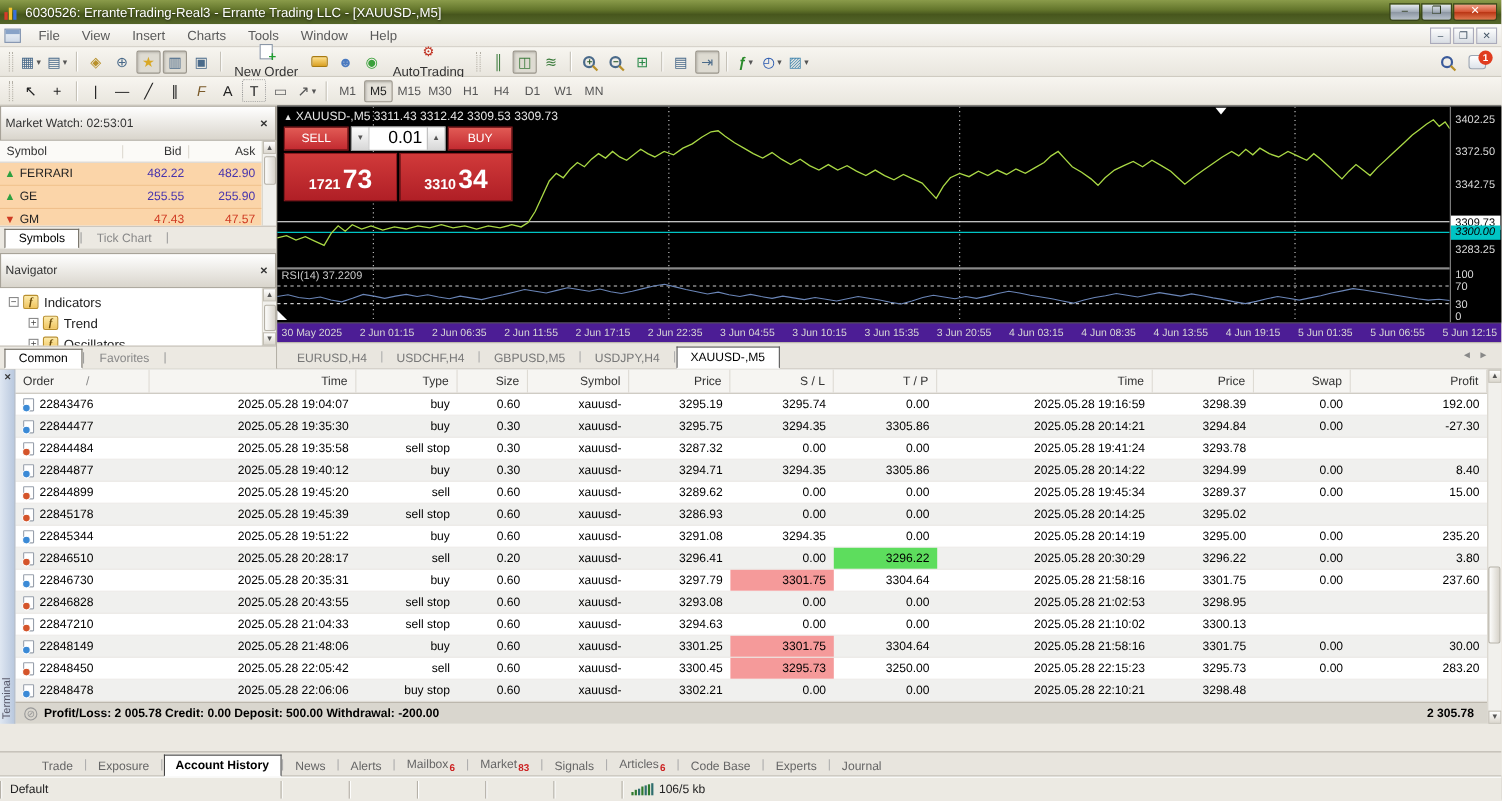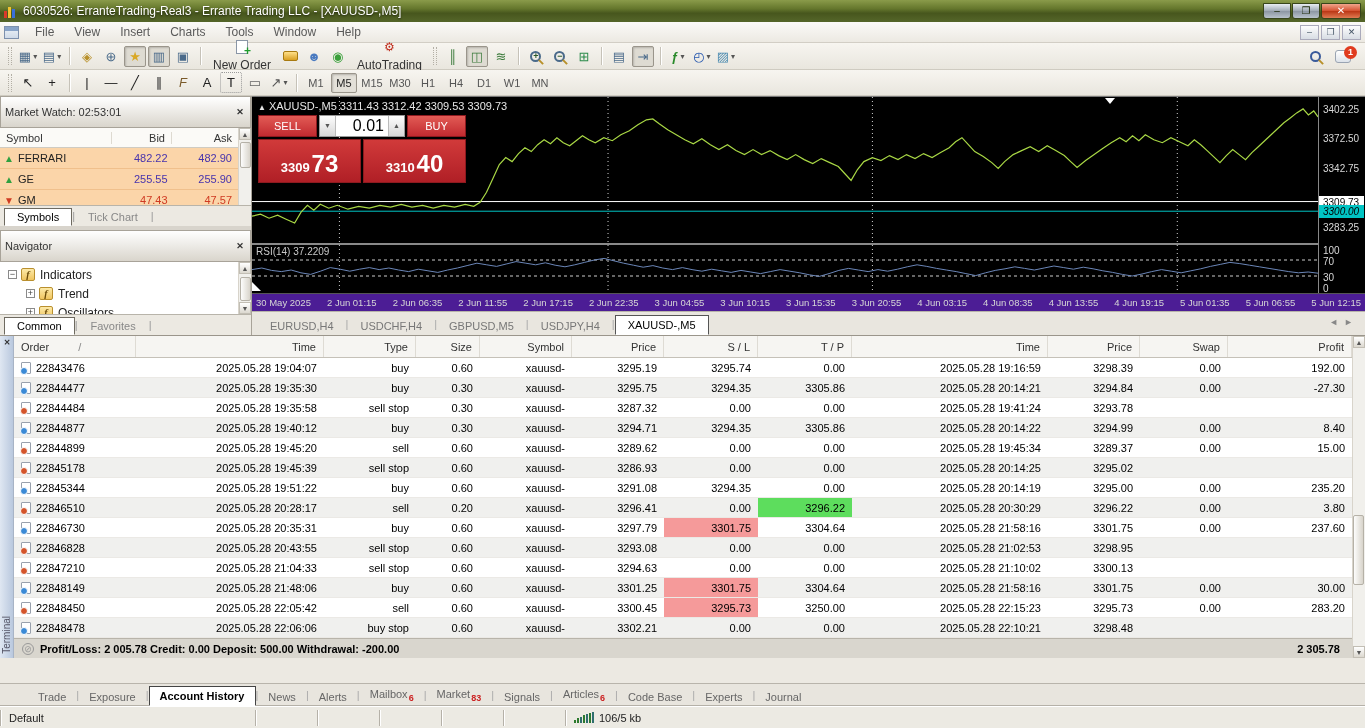--- a/index.html
+++ b/index.html
@@ -399,26 +399,26 @@
               <span class="tw-btn">SELL</span>
               <span class="tw-vol">
                 <span class="tw-spin">▼</span>
                 <input value="0.01" style="">
                 <span class="tw-spin r">▲</span>
               </span>
               <span class="tw-btn">BUY</span>
             </div>
             <div class="tw-prices">
               <span class="tw-price">
-                  <span class="small">3309</span>
+                  <span class="small">1721</span>
                   <span class="big">73</span>
                 </span>
               <span class="tw-price">
                   <span class="small">3310</span>
-                  <span class="big">40</span>
+                  <span class="big">34</span>
                 </span>
             </div>
           </div>
           <div class="main-pane">
             <svg id="main-svg" viewBox="0 0 1000 146" preserveAspectRatio="none">
                 <line x1="82" y1="0" x2="82" y2="146" stroke="#cfcfcf" stroke-width="1" vector-effect="non-scaling-stroke" stroke-dasharray="1,3"></line>
                 <line x1="334" y1="0" x2="334" y2="146" stroke="#cfcfcf" stroke-width="1" vector-effect="non-scaling-stroke" stroke-dasharray="1,3"></line>
                 <line x1="582" y1="0" x2="582" y2="146" stroke="#cfcfcf" stroke-width="1" vector-effect="non-scaling-stroke" stroke-dasharray="1,3"></line>
                 <line x1="868" y1="0" x2="868" y2="146" stroke="#cfcfcf" stroke-width="1" vector-effect="non-scaling-stroke" stroke-dasharray="1,3"></line>
                 <line x1="0" y1="104.55387755102039" x2="1000" y2="104.55387755102039" stroke="#ffffff" stroke-width="1" vector-effect="non-scaling-stroke"></line>

